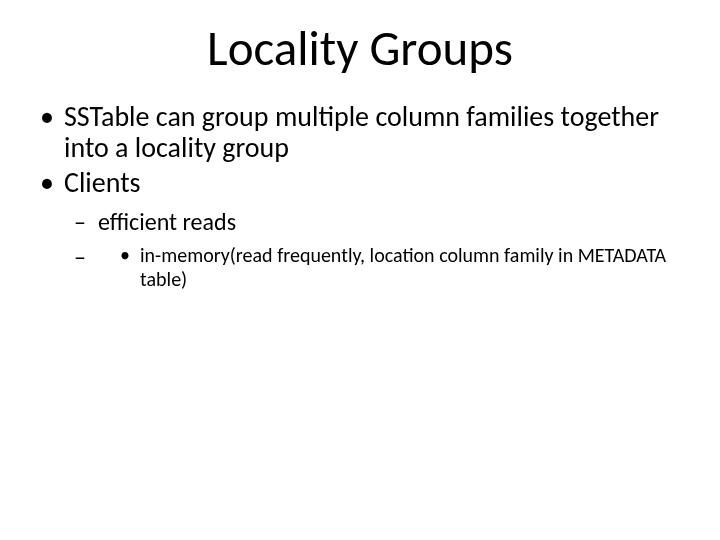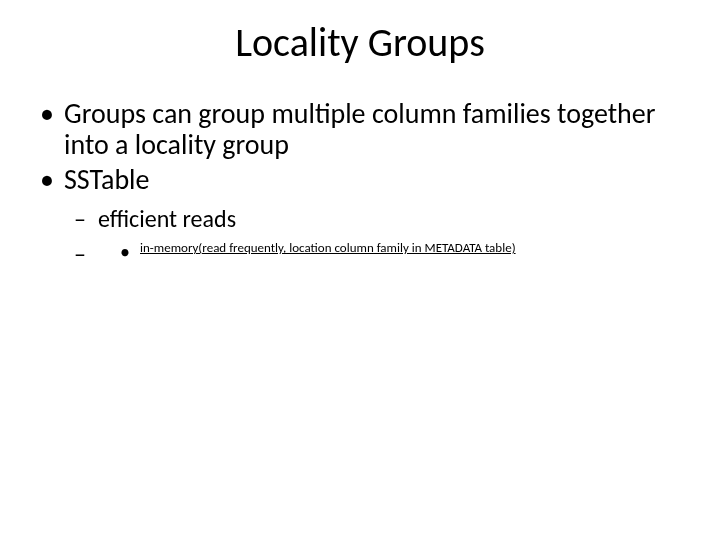--- a/index.html
+++ b/index.html
@@ -1,39 +1,39 @@
 <!DOCTYPE html>
 <html><head>
   <meta charset="utf-8">
   <style>
     * { margin: 0; padding: 0; box-sizing: border-box; }
     html, body { width: 720px; height: 540px; background: #fff; font-family: Calibri, Arial, sans-serif; color: #000; }
     .slide { width: 720px; height: 540px; padding: 18px 0 0 0; position: relative; }
-    .title { font-size: 40px; font-weight: 400; text-align: center; margin-bottom: 32px; }
+    .title { font-size: 49px; font-weight: 400; text-align: center; margin-bottom: 24px; }
     .content { padding: 0 30px 0 36px; }
     ul { list-style: none; }
     .lvl1 > li { font-size: 28px; line-height: 1.1; margin-bottom: 4px; padding-left: 28px; position: relative; }
     .lvl1 > li::before { content: "•"; position: absolute; left: 4px; top: 0; font-size: 28px; }
     .lvl2 { margin-top: 10px; margin-left: 10px; }
     .lvl2 > li { font-size: 24px; line-height: 1.2; margin-bottom: 4px; padding-left: 24px; position: relative; }
     .lvl2 > li::before { content: "–"; position: absolute; left: 0; top: 0; font-size: 24px; }
     .lvl3 { margin-top: 6px; margin-left: 22px; }
-    .lvl3 > li { font-size: 13px; line-height: 1.2; padding-left: 20px; position: relative; text-decoration: underline; }
+    .lvl3 > li { font-size: 20px; line-height: 1.2; padding-left: 20px; position: relative; }
     .lvl3 > li::before { content: "•"; position: absolute; left: 0; top: 0; font-size: 20px; }
     b { font-weight: 400; }
   </style>
 </head>
 <body>
 
 <div class="slide">
   <div class="title">Locality Groups</div>
   <div class="content">
     <ul class="lvl1">
-      <li><span>Groups can group </span><b>multiple column families</b><span> together into a locality group</span></li>
-      <li><span>SSTable</span>
+      <li><span>SSTable can group </span><b>multiple column families</b><span> together into a locality group</span></li>
+      <li><span>Clients</span>
         <ul class="lvl2">
           <li>efficient reads</li>
           <li>
             <ul class="lvl3">
               <li>in-memory(read frequently, location column family in METADATA table)</li>
             </ul>
           </li>
         </ul>
       </li>
     </ul>

